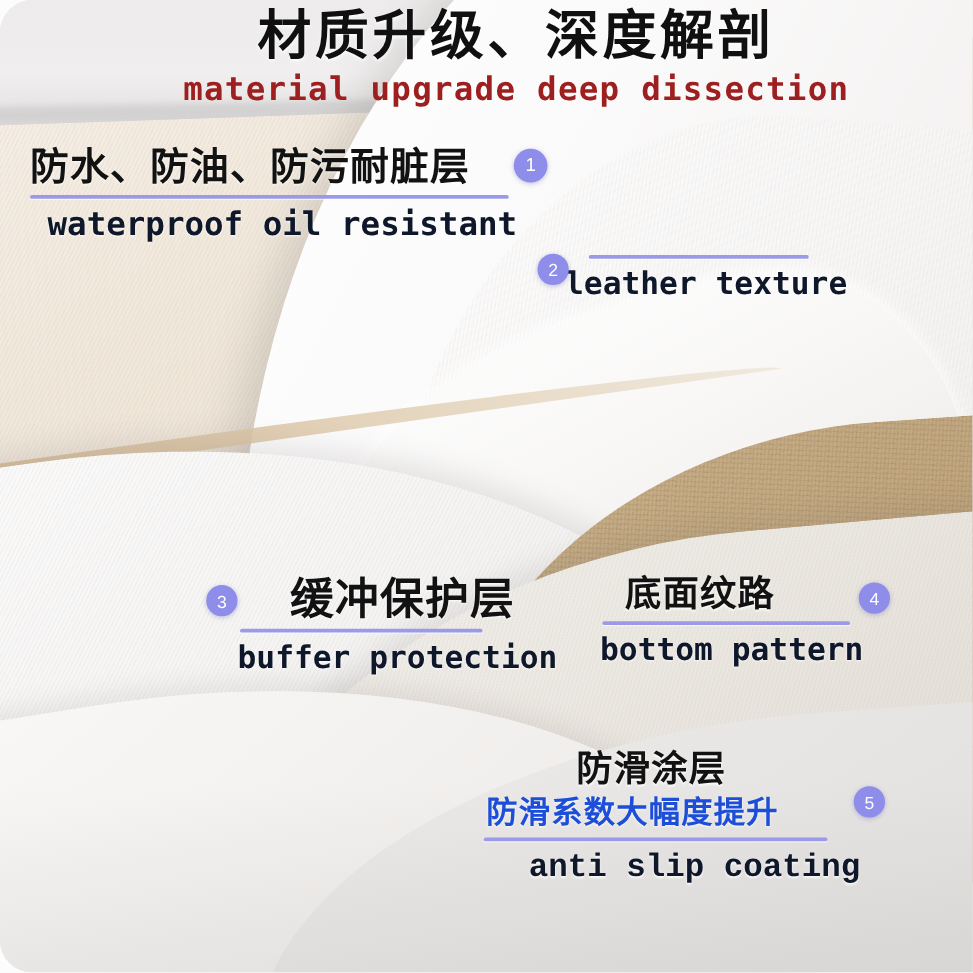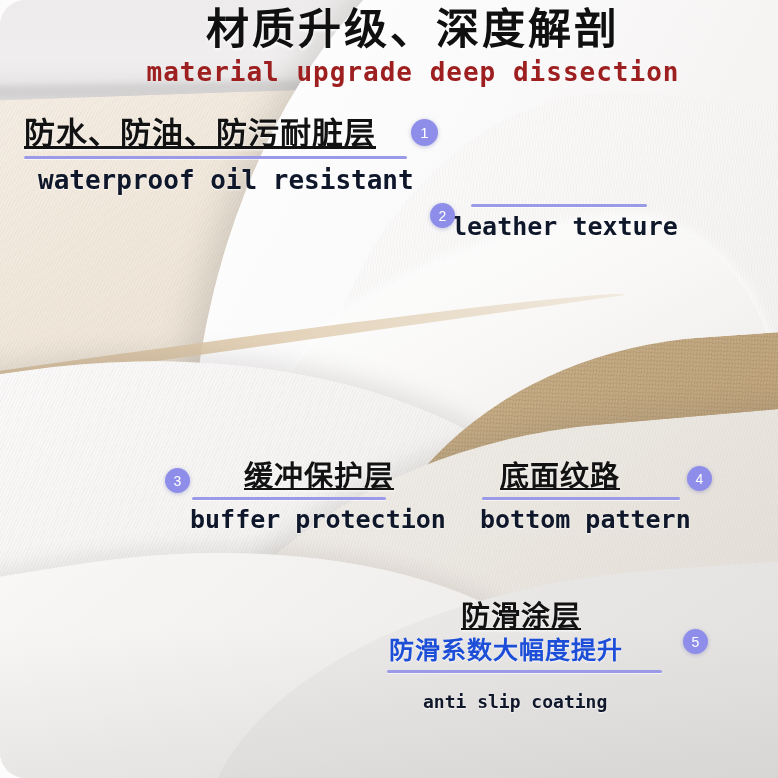--- a/index.html
+++ b/index.html
@@ -187,21 +187,20 @@
     background:linear-gradient(180deg,rgba(150,148,146,0) 0%,rgba(150,148,146,.13) 100%);
   }
 
   
   .callout{position:absolute;z-index:40;}
   .cn{
     font-family:"Liberation Sans","DejaVu Sans",sans-serif;
     font-weight:bold;color:#121212;
     letter-spacing:1px;white-space:nowrap;line-height:1;
     text-shadow:0 1px 2px rgba(255,255,255,.85);
-    text-decoration:underline;
   }
   .cn-sub{
     font-family:"Liberation Sans","DejaVu Sans",sans-serif;
     font-weight:bold;color:#1d4ed8;
     letter-spacing:1px;white-space:nowrap;line-height:1;
     text-shadow:0 1px 2px rgba(255,255,255,.8);
   }
   .en{
     font-family:"DejaVu Sans Mono","Liberation Mono",monospace;
     font-weight:bold;color:#0f172a;
@@ -281,35 +280,35 @@
     </div>
     <div class="badge" style="left:411px;top:119px;width:27px;height:27px;">1</div>
 
     <div class="callout" style="left:471px;top:198px;">
       <div class="rule" style="width:176px;margin-top:6px;"></div>
       <div class="en" style="font-size:25px;margin-top:7px;margin-left:-19px;">leather texture</div>
     </div>
     <div class="badge" style="left:430px;top:203px;width:25px;height:25px;font-size:14px;">2</div>
 
     <div class="callout" style="left:232px;top:462px;">
-      <div class="cn" style="font-size:29px;margin-left:12px;">缓冲保护层</div>
+      <div class="cn" style="font-size:35px;">缓冲保护层</div>
       <div class="rule" style="width:194px;margin-top:6px;margin-left:-40px;"></div>
       <div class="en" style="font-size:25px;margin-top:7px;margin-left:-42px;">buffer protection</div>
     </div>
     <div class="badge" style="left:165px;top:468px;width:25px;height:25px;font-size:14px;">3</div>
 
     <div class="callout" style="left:500px;top:462px;">
       <div class="cn" style="font-size:29px;">底面纹路</div>
       <div class="rule" style="width:198px;margin-top:6px;margin-left:-18px;"></div>
       <div class="en" style="font-size:25px;margin-top:7px;margin-left:-20px;text-align:center;">bottom pattern</div>
     </div>
     <div class="badge" style="left:687px;top:466px;width:25px;height:25px;font-size:14px;">4</div>
 
     <div class="callout" style="left:461px;top:602px;">
       <div class="cn" style="font-size:29px;">防滑涂层</div>
       <div class="cn-sub" style="font-size:25px;margin-top:7px;margin-left:-72px;">防滑系数大幅度提升</div>
       <div class="rule" style="width:275px;margin-top:7px;margin-left:-74px;"></div>
-      <div class="en" style="font-size:18px;margin-top:20px;margin-left:-38px;">anti slip coating</div>
+      <div class="en" style="font-size:26px;margin-top:8px;margin-left:-38px;font-family:Liberation Mono, monospace;">anti slip coating</div>
     </div>
     <div class="badge" style="left:683px;top:629px;width:25px;height:25px;font-size:14px;">5</div>
 
   </div>
 </div>
 
 </body></html>

